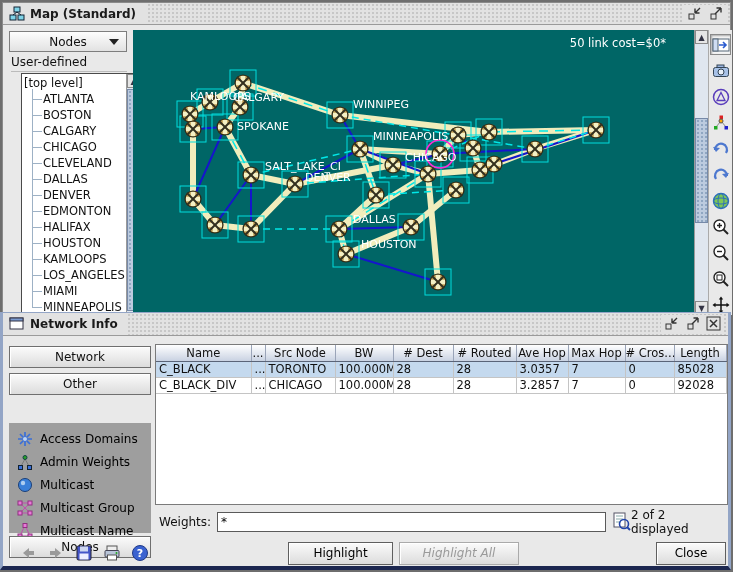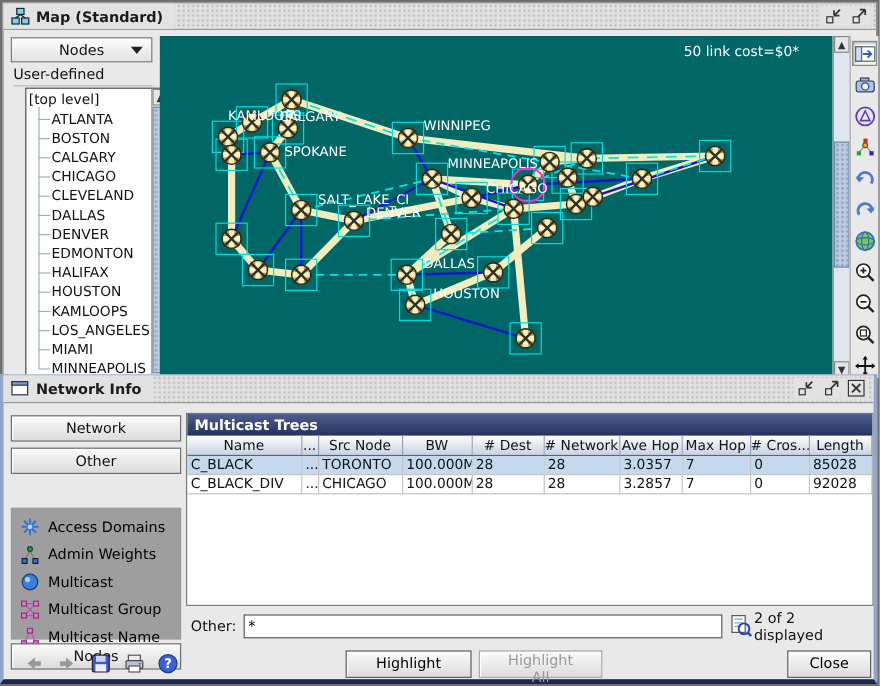--- a/index.html
+++ b/index.html
@@ -69,21 +69,21 @@
   #filter-search { margin-left:6px; cursor:pointer; }
   #filter-status { margin-left:auto; font-size:12px; padding-right:4px; }
 
   #bottom-strip { position:absolute; left:0; top:226px; width:100%; height:28px; display:flex; align-items:center; }
   .navgroup { display:flex; align-items:center; gap:10px; margin-left:16px; }
   .navico { width:18px; height:18px; cursor:pointer; }
   .pushbtn { height:23px; padding:0 16px; background:linear-gradient(#fbfbfb,#dcdcdc); border:1px solid #5f5f5f;
     box-shadow:inset 1px 1px 0 #fff; font-size:12px; font-family:inherit; cursor:pointer; }
   .pushbtn:disabled { color:#9a9a9a; border-color:#aaa; cursor:default; }
   #btn-highlight { position:absolute; left:285px; width:105px; }
-  #btn-highlight-all { position:absolute; left:396px; width:103px; }
+  #btn-highlight-all { position:absolute; left:396px; width:120px;font-style:italic; }
   #btn-close { position:absolute; left:653px; width:70px; }
 </style>
 </head>
 <body>
 
 <div class="win" id="map-window">
   <div class="titlebar">
     <span class="titleleft">
       <svg class="cat-icon" width="16" height="16">
         <rect x="5" y="1" width="6" height="5" fill="#7fd4e8" stroke="#123"></rect>
@@ -602,42 +602,41 @@
             <rect x="6" y="0.5" width="4" height="4" fill="#e878d8" stroke="#903080"></rect>
             <rect x="1" y="11" width="4" height="4" fill="#e878d8" stroke="#903080"></rect>
             <rect x="11" y="11" width="4" height="4" fill="#e878d8" stroke="#903080"></rect>
           </svg></span>
         <span>Multicast Name</span>
       </div>
     </div>
   <div class="side-btn" style="top:223px">Nodes</div>
 
   <div id="table-panel">
-    <div id="table-title">Multicast Trees</div>
     <table>
       <colgroup id="tbl-cols">
           <col style="width: 95px;">
           <col style="width: 14px;">
           <col style="width: 70px;">
           <col style="width: 58px;">
           <col style="width: 60px;">
           <col style="width: 63px;">
           <col style="width: 52px;">
           <col style="width: 57px;">
           <col style="width: 49px;">
           <col style="width: 52px;">
         </colgroup>
       <thead>
           <tr id="tbl-head">
             <th>Name</th>
             <th>...</th>
             <th>Src Node</th>
             <th>BW</th>
             <th># Dest</th>
-            <th># Network</th>
+            <th># Routed</th>
             <th>Ave Hop</th>
             <th>Max Hop</th>
             <th># Cros...</th>
             <th>Length</th>
           </tr>
         </thead>
       <tbody id="tbl-body">
           <tr class="selected">
             <td>C_BLACK</td>
             <td>...</td>
@@ -660,21 +659,21 @@
             <td>3.2857</td>
             <td>7</td>
             <td>0</td>
             <td>92028</td>
           </tr>
         </tbody>
     </table>
   </div>
 
   <div id="filter-row">
-    <label style="margin-left:4px">Other:</label>
+    <label style="margin-left:4px">Weights:</label>
     <input id="filter-input" value="*" style="">
     <svg id="filter-search" width="20" height="20">
       <rect x="2" y="1" width="11" height="14" fill="#fff" stroke="#556"></rect>
       <path d="M4 4 h7 M4 7 h7 M4 10 h5" stroke="#8aa" stroke-width="1"></path>
       <circle cx="12" cy="12" r="4.5" fill="none" stroke="#2244aa" stroke-width="1.6"></circle>
       <path d="M15 15 L18 18" stroke="#2244aa" stroke-width="2"></path>
     </svg>
     <span id="filter-status">2 of 2 displayed</span>
   </div>
 

